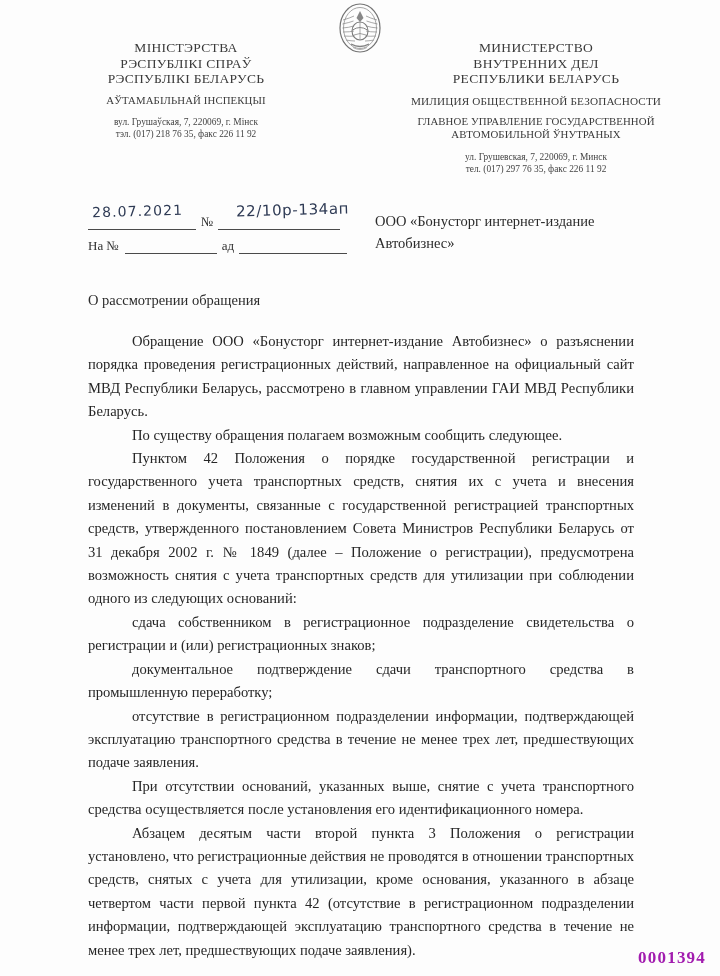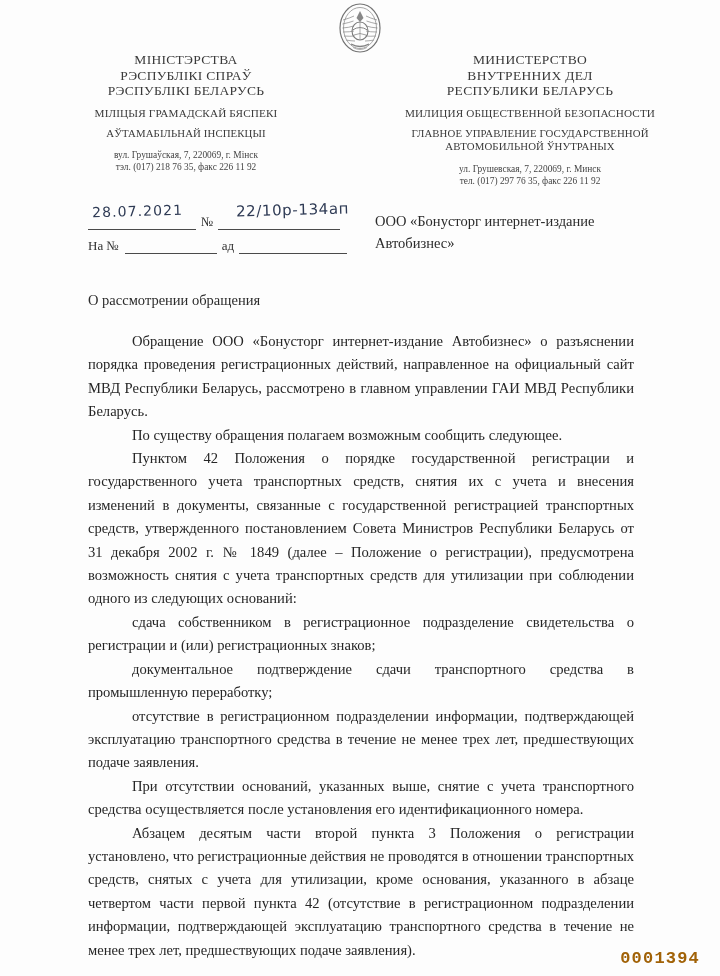--- a/index.html
+++ b/index.html
@@ -30,27 +30,27 @@
   }
   .emblem {
     width: 46px;
     height: 52px;
     opacity: .82;
   }
 
   
   .letterhead {
     position: absolute;
-    top: 52px;
+    top: 40px;
     left: 0;
     right: 0;
     display: flex;
+    justify-content: space-between;
     padding: 0 26px;
     box-sizing: border-box;
-    gap: 36px;
   }
   .lh-col {
     width: 308px;
     text-align: center;
     color: #3a3a3a;
   }
   .lh-col.left { padding-left: 6px; }
   .lh-col.right { padding-right: 4px; }
   .lh-main {
     font-size: 13.5px;
@@ -149,27 +149,27 @@
     color: #262626;
   }
   .body p {
     margin: 0;
     text-indent: 44px;
   }
 
   
   .docnumber {
     position: absolute;
-    right: 20px;
+    right: 14px;
     bottom: 8px;
-    font-family: Liberation Mono, monospace;
+    font-family: Liberation Serif, serif;
     font-size: 17px;
     font-weight: bold;
     letter-spacing: 1.2px;
-    color: #a16207;
+    color: #a21caf;
   }
 </style>
 </head>
 <body>
 
 <div class="page">
 
   <div class="emblem-wrap">
     <svg class="emblem" viewBox="0 0 46 52">
       <ellipse cx="23" cy="26" rx="20" ry="24" fill="none" stroke="#555" stroke-width="1.2"></ellipse>
@@ -198,21 +198,20 @@
     </svg>
   </div>
 
   <div class="letterhead">
     <div class="lh-col left">
       <div class="lh-main">
         <div>МІНІСТЭРСТВА</div>
         <div>РЭСПУБЛІКІ СПРАЎ</div>
         <div>РЭСПУБЛІКІ БЕЛАРУСЬ</div>
       </div>
-      <div class="lh-sub1">МІЛІЦЫЯ ГРАМАДСКАЙ БЯСПЕКІ</div>
       <div class="lh-sub2">
         <div>АЎТАМАБІЛЬНАЙ ІНСПЕКЦЫІ</div>
       </div>
       <div class="lh-addr">
         <div>вул. Грушаўская, 7, 220069, г. Мінск</div>
         <div>тэл. (017) 218 76 35,  факс 226 11 92</div>
       </div>
     </div>
 
     <div class="lh-col right">

